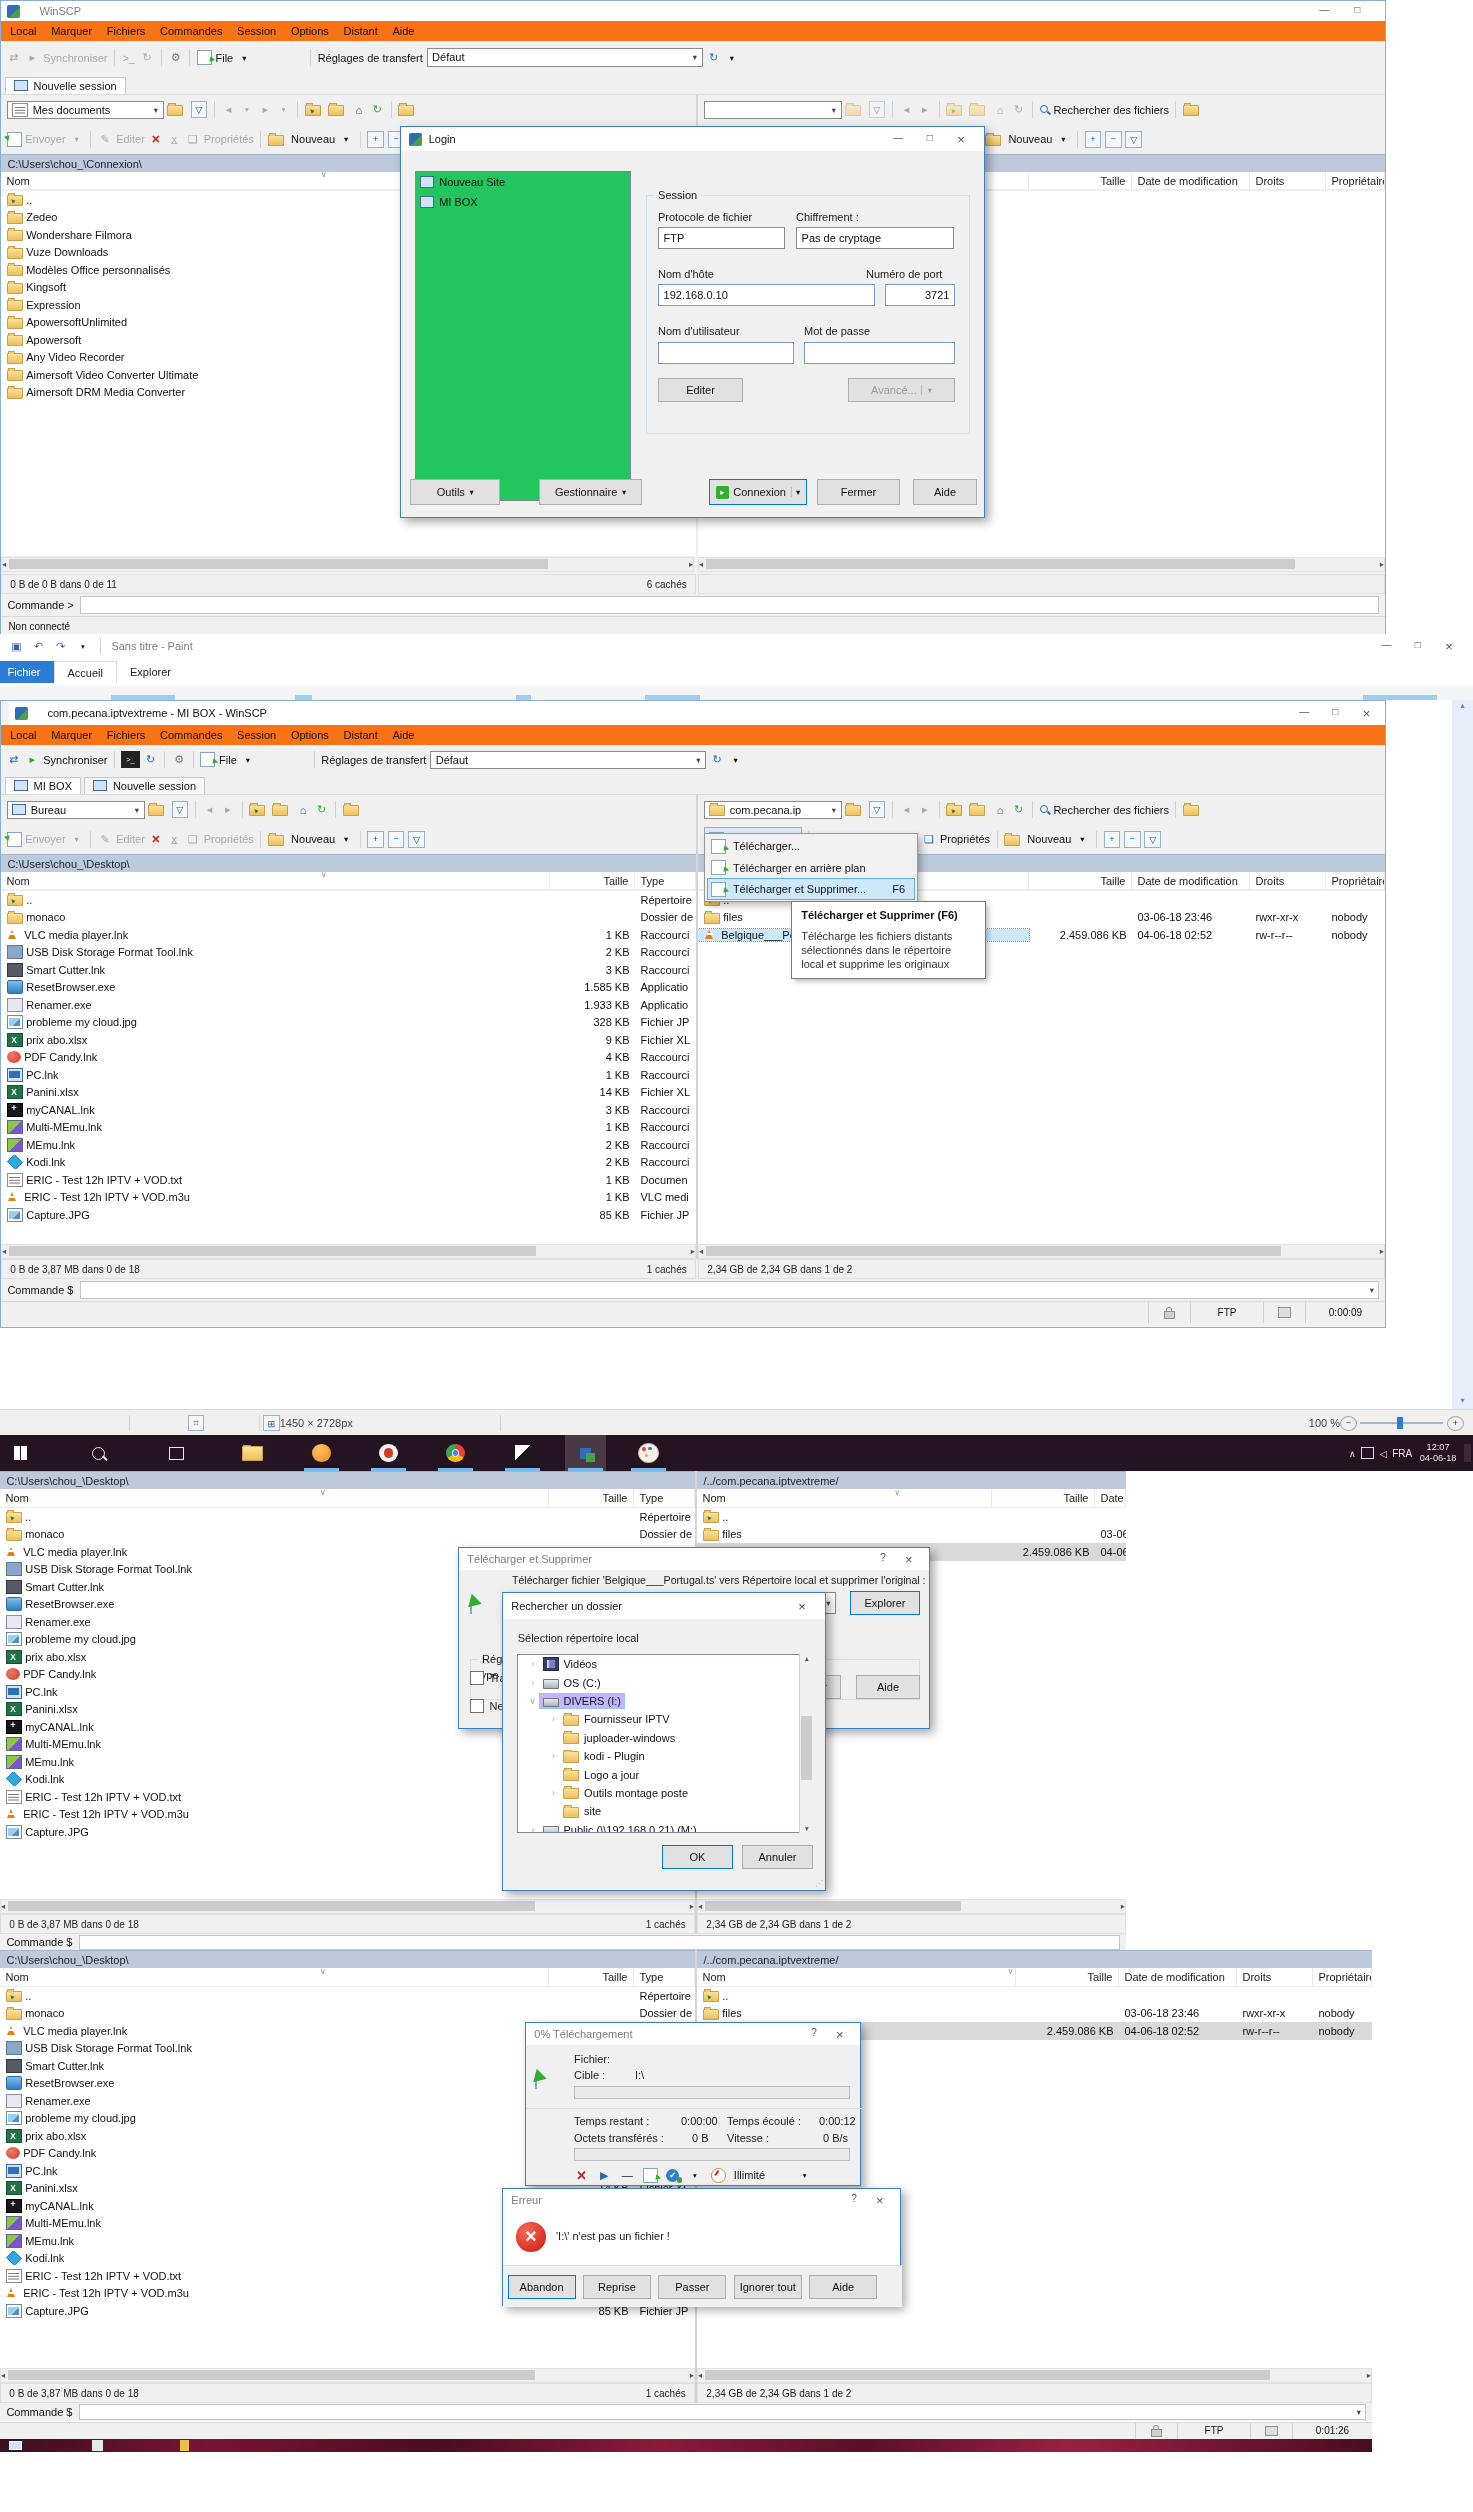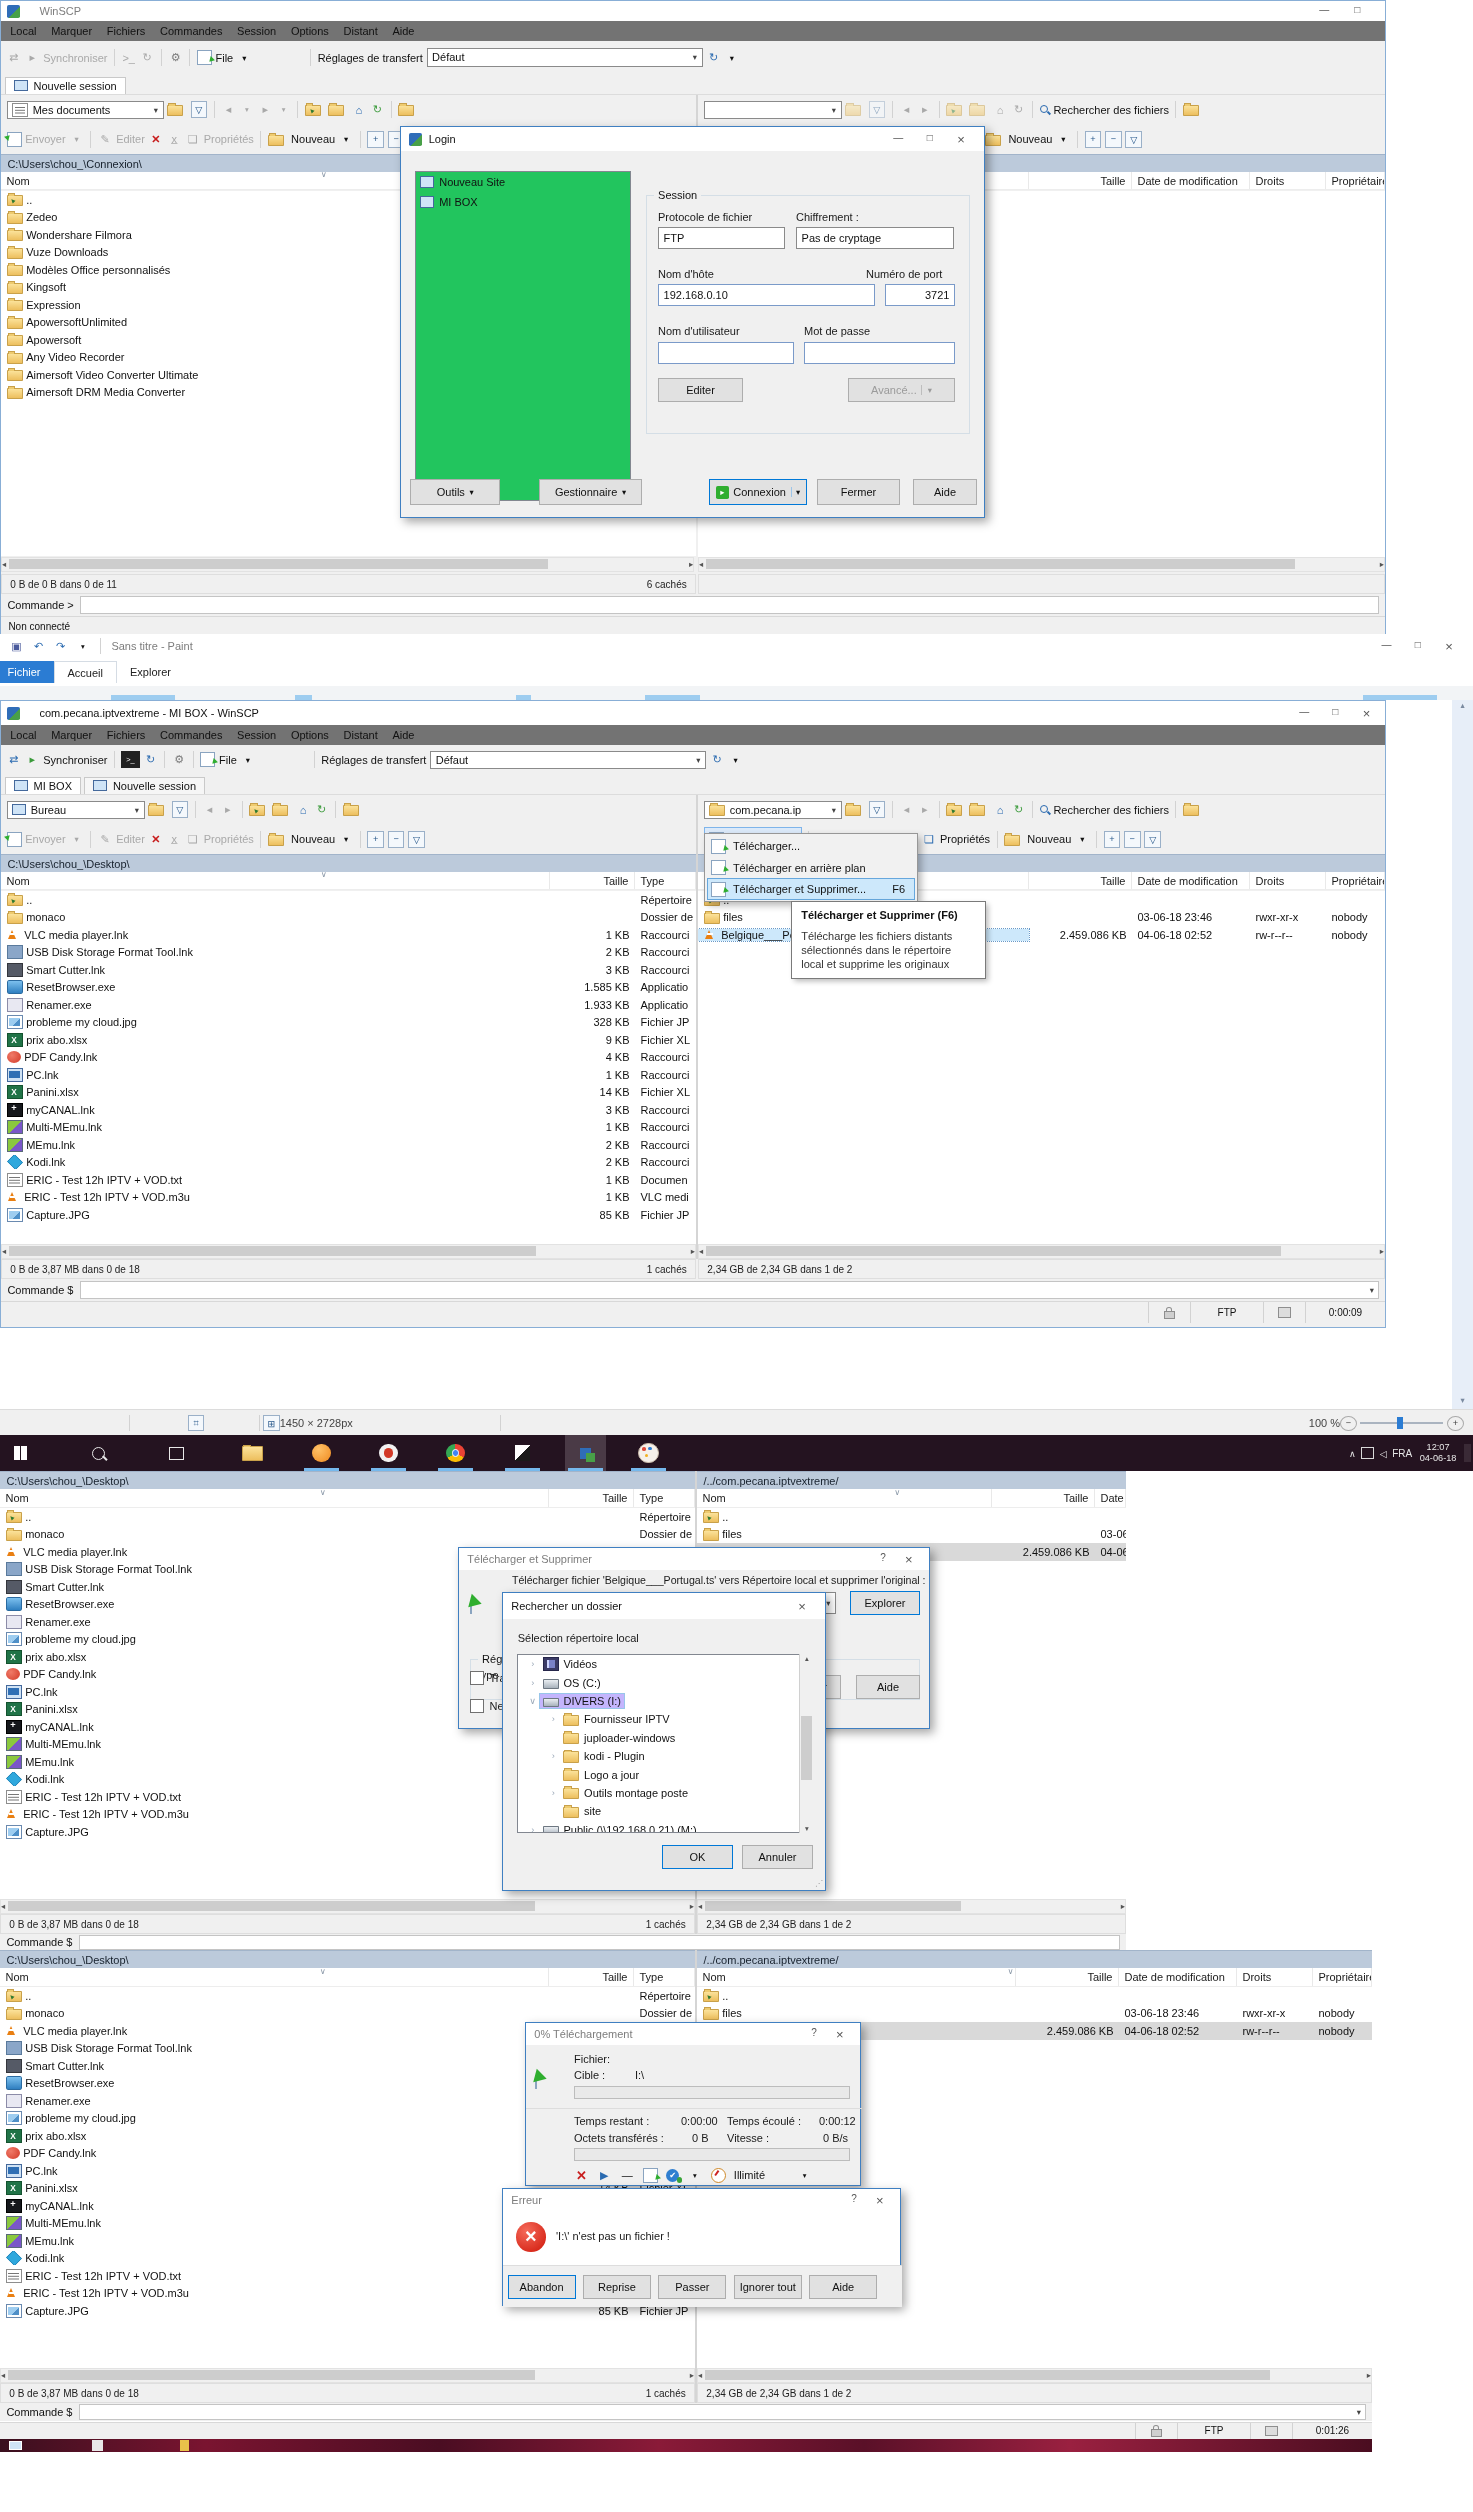--- a/index.html
+++ b/index.html
@@ -6,21 +6,21 @@
   body{width:1473px;height:2512px;position:relative;background:#fff;
        font-family:"Liberation Sans",sans-serif;font-size:11px;color:#111;overflow:hidden}
   .a{position:absolute;box-sizing:border-box}
   .r{display:flex;align-items:center}
   
   .win{background:#f0f0f0;border:0.9px solid #88aed6}
   .tb{background:#fff;display:flex;align-items:center;gap:20px;padding:0 5.5px;font-size:11px}
   .wc{margin-left:auto;display:flex;gap:1.8px}
   .wcb{width:29.5px;text-align:center;color:#555;font-size:10px}
   .appic{width:13px;height:13px;flex:none;border-radius:1.8px;background:linear-gradient(135deg,#2f6db8 55%,#48a048 55%)}
-  .menur{display:flex;gap:14.7px;align-items:center;background:#737373;padding:0 9.2px;font-size:11px}
+  .menur{display:flex;gap:14.7px;align-items:center;background:#f97316;padding:0 9.2px;font-size:11px}
   .toolr{display:flex;align-items:center;gap:3.7px;background:#f0f0f0;padding:0 5.5px;font-size:11px}
   .sep{width:0.9px;height:16.6px;background:#d2d2d2;margin:0 2.8px;flex:none}
   .tbi{height:16.6px;min-width:14.7px;display:inline-flex;align-items:center;justify-content:center;font-size:11px;flex:none}
   .blue{color:#2a6ab0}.green{color:#3a9a3a}.red{color:#c81e1e;font-weight:bold}
   .gray{color:#a9a9a9}.dgray{color:#7d7d7d}
   .combo{background:#fff;border:0.9px solid #8a8a8a;height:18.4px;display:flex;align-items:center;padding:0 4.6px;font-size:11px;gap:4.6px;box-sizing:border-box}
   .combo .da{margin-left:auto;color:#444;font-size:8.3px}
   .btn{background:#e1e1e1;border:0.9px solid #adadad;display:inline-flex;align-items:center;justify-content:center;font-size:11px;box-sizing:border-box;gap:4.6px}
   .btn.focus{border:1.8px solid #0078d7}
   .btn.dis{color:#9b9b9b}
@@ -513,21 +513,21 @@
     <span style="margin-left:auto">100 %</span>
     <span class="tbi" style="border:0.9px solid #aaa;border-radius:50%;width:13px;height:13px;font-size:9.2px">−</span>
     <span style="width:83px;height:2.8px;background:#aab4c0;position:relative;margin:0 3.7px">
       <span class="a" style="left:37px;top:-4.6px;width:5.5px;height:12px;background:#2b7cd3"></span>
     </span>
     <span class="tbi" style="border:0.9px solid #aaa;border-radius:50%;width:13px;height:13px;font-size:9.2px;margin-right:9.2px">+</span>
   </div>
 </div>
 
 <div id="win2" class="a win" style="left:0;top:700px;width:1386px;height:628px;z-index:11">
-  <div class="tb a" style="left:0;top:0;right:0;height:24px">
+  <div class="tb a" style="left:8px;top:0;right:0;height:24px">
     <span class="appic"></span>
     <span>com.pecana.iptvextreme - MI BOX - WinSCP</span>
     <span class="wcb a" style="right:66px;top:4.6px">—</span>
     <span class="wcb a" style="right:35px;top:4.6px">□</span>
     <span class="wcb a" style="right:3.7px;top:4.6px;font-size:13px">×</span>
   </div>
   <div class="menur a" style="left:0;top:24px;right:0;height:20px">
     <span>Local</span>
       <span>Marquer</span>
       <span>Fichiers</span>

